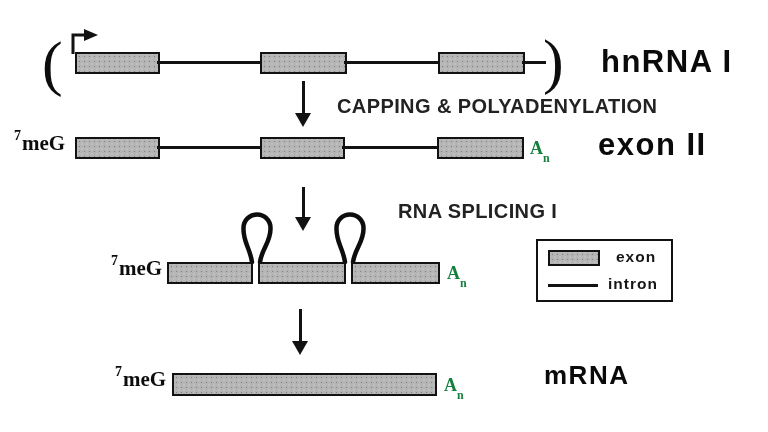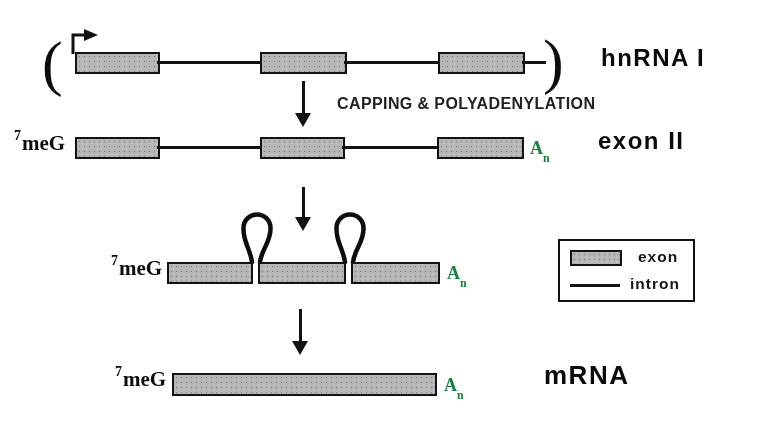--- a/index.html
+++ b/index.html
@@ -18,46 +18,46 @@
     background-size:5px 5px;
     background-position:0 0,2.5px 2.5px;
     border:2.5px solid #121212;
   }
   .iline{position:absolute;height:3px;background:#121212;}
   .paren{
     position:absolute;font-family:"Liberation Serif",serif;
     font-size:62px;font-weight:400;line-height:1;color:#0d0d0d;
   }
   .biglabel{
-    position:absolute;font-weight:700;font-size:24px;letter-spacing:1.5px;
+    position:absolute;font-weight:700;font-size:31px;letter-spacing:1.5px;
     color:#0a0a0a;white-space:nowrap;
   }
   .steplabel{
-    position:absolute;font-weight:700;font-size:16px;letter-spacing:0.4px;
+    position:absolute;font-weight:700;font-size:20px;letter-spacing:0.4px;
     color:#222;white-space:nowrap;
   }
   .cap{
     position:absolute;font-family:"Liberation Serif",serif;font-weight:700;
     font-size:21px;color:#0d0d0d;white-space:nowrap;line-height:1;
   }
   .cap sup{font-size:14px;position:relative;top:-2px;left:-1px;}
   .polya{
     position:absolute;font-family:Liberation Serif, serif;font-weight:700;
     font-size:18px;color:#15803d;line-height:1;white-space:nowrap;
   }
   .polya sub{font-size:12px;position:relative;top:3px;}
   
   .shaft{position:absolute;width:2.5px;background:#121212;}
   .ahead{
     position:absolute;width:0;height:0;
     border-left:8px solid transparent;border-right:8px solid transparent;
     border-top:14px solid #121212;
   }
   .legend{
-    position:absolute;left:558px;top:239px;width:137px;height:63px;
+    position:absolute;left:536px;top:239px;width:137px;height:63px;
     border:2.5px solid #121212;box-sizing:border-box;background:#fff;
   }
   .legend .swatch{
     position:absolute;left:10px;top:9px;width:52px;height:16px;box-sizing:border-box;
     background-color:#b5b5b5;
     background-image:
       radial-gradient(circle,#7f7f7f 22%,rgba(0,0,0,0) 24%),
       radial-gradient(circle,#dedede 22%,rgba(0,0,0,0) 24%);
     background-size:5px 5px;background-position:0 0,2.5px 2.5px;
     border:2px solid #121212;
@@ -103,20 +103,21 @@
     <div class="iline" style="left:342px;top:146px;width:97px"></div>
     <div class="exon" style="left:437px;top:137px;width:87px"></div>
 
     <span class="polya" style="left:530px;top:139px"><span>A</span><sub>n</sub></span>
 
     <span class="biglabel" style="left:598px;top:127px">exon II</span>
   </div>
 
   <div class="shaft" style="left:302px;top:187px;height:31px"></div>
   <div class="ahead" style="left:295px;top:217px"></div>
+  <span class="steplabel" style="left:398px;top:200px">RNA SPLICING I</span>
 
   <svg class="abs" style="left:237px;top:192px" width="38" height="72" viewBox="0 0 38 72">
     <path d="M15 70 C 13 56 6 50 6.5 36 A 13.5 13.5 0 1 1 33.5 36 C 34 50 25 56 23 70" fill="none" stroke="#0d0d0d" stroke-width="4.5" stroke-linecap="round"></path>
   </svg>
   <svg class="abs" style="left:330px;top:192px" width="38" height="72" viewBox="0 0 38 72">
     <path d="M15 70 C 13 56 6 50 6.5 36 A 13.5 13.5 0 1 1 33.5 36 C 34 50 25 56 23 70" fill="none" stroke="#0d0d0d" stroke-width="4.5" stroke-linecap="round"></path>
   </svg>
 
   <div>
     <span class="cap" style="left:112px;top:256px"><sup>7</sup><span>meG</span></span>

